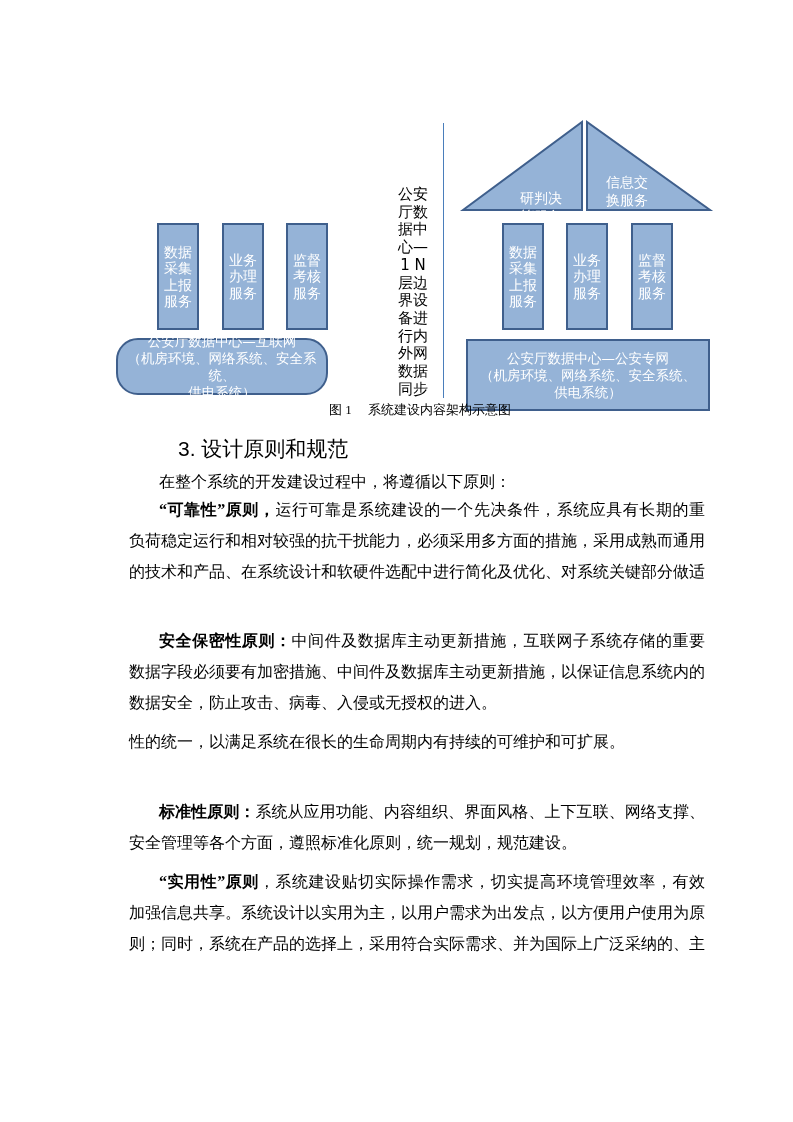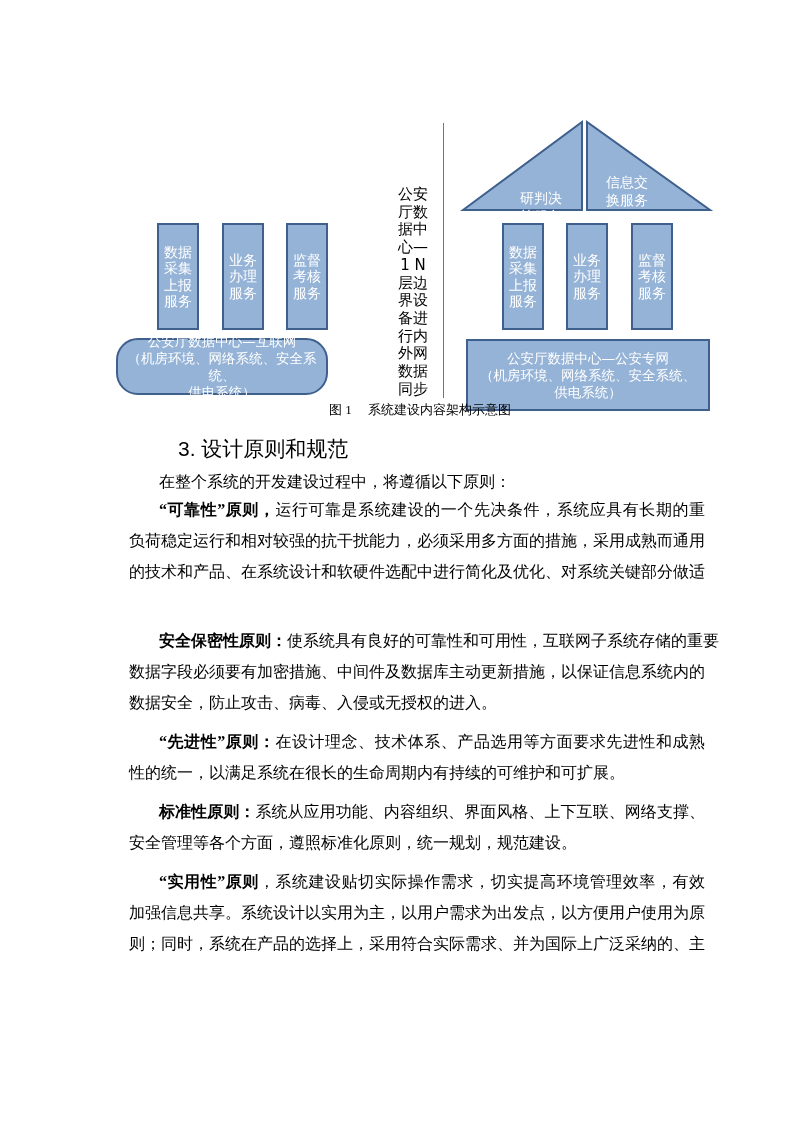--- a/index.html
+++ b/index.html
@@ -112,27 +112,26 @@
     <div class="line first last">在整个系统的开发建设过程中，将遵循以下原则：</div>
   </div>
 
   <div class="para" style="top:494px;">
     <div class="line first"><span class="lead">“可靠性”原则，</span><span>运行可靠是系统建设的一个先决条件，系统应具有长期的重</span></div>
     <div class="line">负荷稳定运行和相对较强的抗干扰能力，必须采用多方面的措施，采用成熟而通用</div>
     <div class="line">的技术和产品、在系统设计和软硬件选配中进行简化及优化、对系统关键部分做适</div>
   </div>
 
   <div class="para" style="top:625px;">
-    <div class="line first"><span class="lead">安全保密性原则：</span><span>使系统具有良好的可靠性和可用性，互联网子系统存储的重要</span></div>
+    <div class="line first"><span class="lead">安全保密性原则：</span><span>中间件及数据库主动更新措施，互联网子系统存储的重要</span></div>
     <div class="line">数据字段必须要有加密措施、中间件及数据库主动更新措施，以保证信息系统内的</div>
     <div class="line last">数据安全，防止攻击、病毒、入侵或无授权的进入。</div>
   </div>
 
   <div class="para" style="top:726px;">
-    <div class="line first"><span class="lead">“先进性”原则：</span><span>在设计理念、技术体系、产品选用等方面要求先进性和成熟</span></div>
     <div class="line last">性的统一，以满足系统在很长的生命周期内有持续的可维护和可扩展。</div>
   </div>
 
   <div class="para" style="top:796px;">
     <div class="line first"><span class="lead">标准性原则：</span><span>系统从应用功能、内容组织、界面风格、上下互联、网络支撑、</span></div>
     <div class="line last">安全管理等各个方面，遵照标准化原则，统一规划，规范建设。</div>
   </div>
 
   <div class="para" style="top:866px;">
     <div class="line first"><span class="lead">“实用性”原则</span><span>，系统建设贴切实际操作需求，切实提高环境管理效率，有效</span></div>

